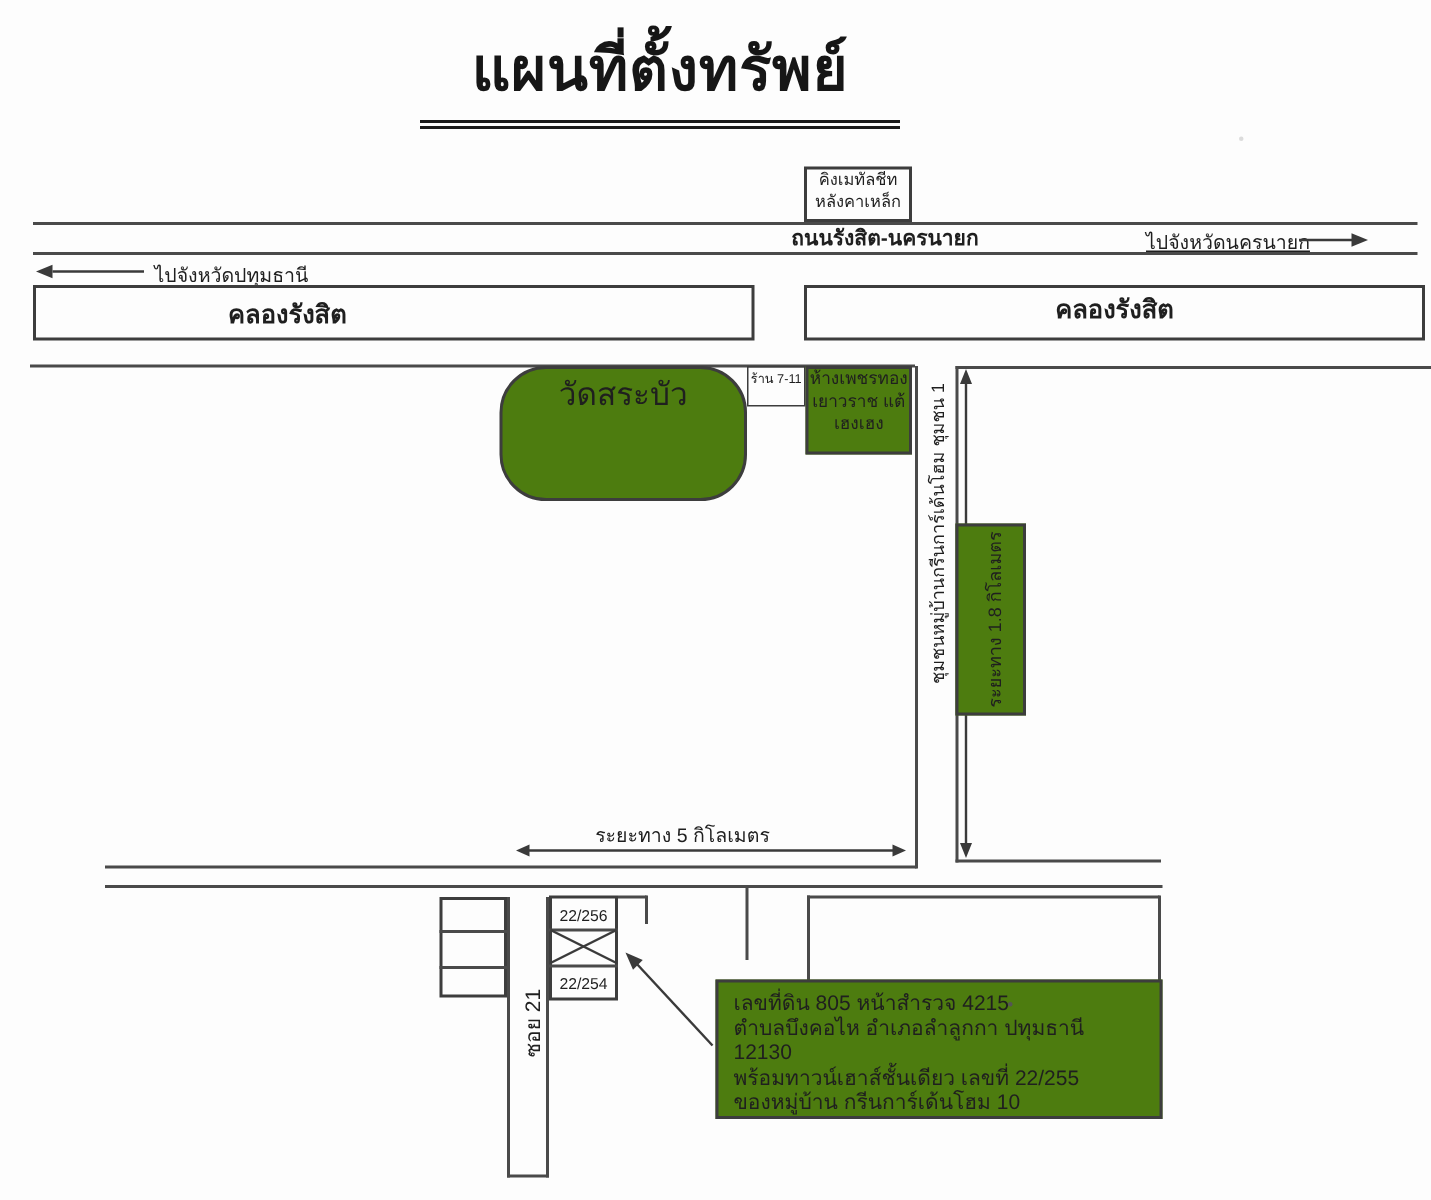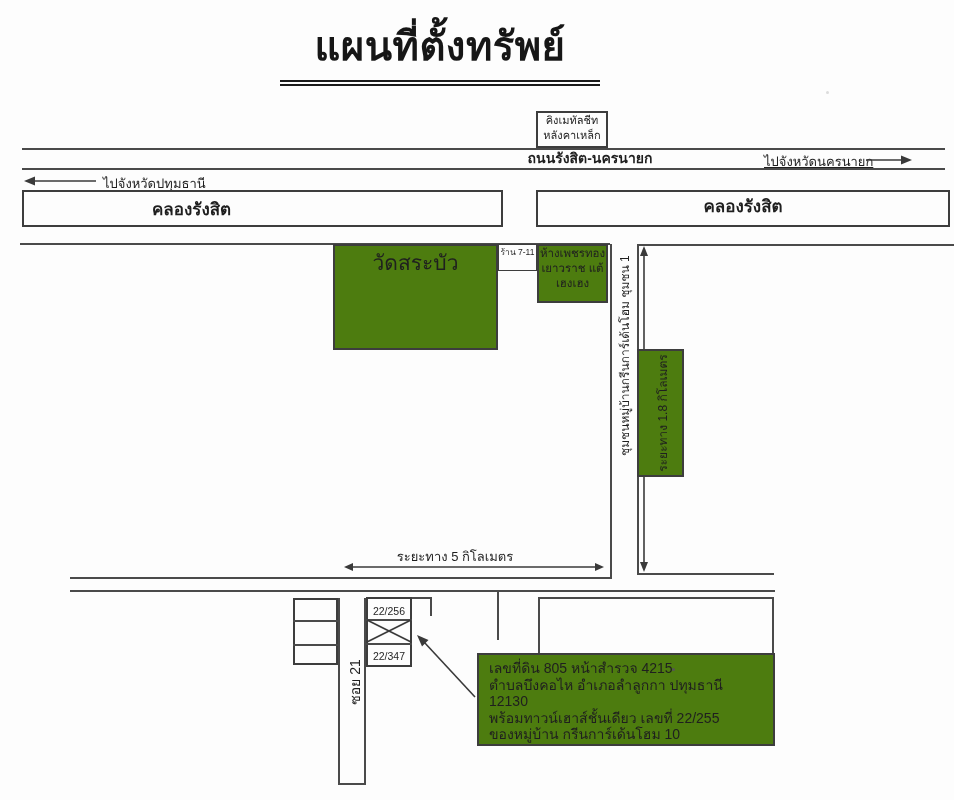--- a/index.html
+++ b/index.html
@@ -44,21 +44,21 @@
   <div class="lbl" style="left:490px; top:147px; width:200px; text-align:center; font-size:14px; font-weight:bold;">ถนนรังสิต-นครนายก</div>
   <div class="lbl" style="left:764px; top:151px; font-size:13px;text-decoration:underline;">ไปจังหวัดนครนายก</div>
   <div class="lbl" style="left:103px; top:173px; font-size:13px;">ไปจังหวัดปทุมธานี</div>
 
   <div class="box" style="left:22px; top:190px; width:481px; height:37px; display:flex; align-items:center; padding-left:128px; font-size:17px; font-weight:bold;">คลองรังสิต</div>
   <div class="box ctr" style="left:536px; top:190px; width:414px; height:37px; font-size:17px; font-weight:bold;">คลองรังสิต</div>
 
   <div class="hline" style="left:20px; top:243px; width:590px;"></div>
   <div class="hline" style="left:637px; top:244px; width:317px;"></div>
 
-  <div class="box ctr whitebox" style="left:333px; top:244px; width:165px; height:106px; font-size:21px;">วัดสระบัว</div>
+  <div class="box ctr whitebox" style="left:333px; top:244px; width:165px; height:90px; font-size:21px;border-radius:31px;">วัดสระบัว</div>
 
   <div class="box ctr" style="left:498px; top:244px; width:39px; height:27px; font-size:8.5px; border-width:1.5px;">ร้าน 7-11</div>
 
   <div class="box ctr whitebox" style="left:537px; top:244px; width:71px; height:59px; font-size:11.5px; line-height:1.3;">
     <div>
       <div>ห้างเพชรทอง</div>
       <div>เยาวราช แต้</div>
       <div>เฮงเฮง</div>
     </div>
   </div>
@@ -79,21 +79,21 @@
 
   <div class="vline" style="left:338px; top:598px; height:187px;"></div>
   <div class="vline" style="left:364px; top:598px; height:187px;"></div>
   <div class="hline" style="left:338px; top:783px; width:28px;"></div>
   <div class="vtext" style="left:322px; top:674px; width:60px; height:16px; font-size:14px;">ซอย 21</div>
 
   <div class="box" style="left:366px; top:597px; width:46px; height:70px;"></div>
   <div class="hline" style="left:366px; top:619px; width:46px; height:1.5px;"></div>
   <div class="hline" style="left:366px; top:643px; width:46px; height:1.5px;"></div>
   <div class="lbl" style="left:366px; top:605px; width:46px; text-align:center; font-size:10.5px;">22/256</div>
-  <div class="lbl" style="left:366px; top:650px; width:46px; text-align:center; font-size:10.5px;">22/347</div>
+  <div class="lbl" style="left:366px; top:650px; width:46px; text-align:center; font-size:10.5px;">22/254</div>
 
   <div class="hline" style="left:412px; top:597px; width:19px; height:1.5px;"></div>
   <div class="vline" style="left:430px; top:597px; width:1.5px; height:19px;"></div>
   <div class="vline" style="left:497px; top:590px; width:1.5px; height:50px;"></div>
   <div class="hline" style="left:538px; top:597px; width:235px; height:1.5px;"></div>
   <div class="vline" style="left:538px; top:597px; width:1.5px; height:57px;"></div>
   <div class="vline" style="left:772px; top:597px; width:1.5px; height:57px;"></div>
 
   <svg class="layer" width="954" height="800" viewBox="0 0 954 800">
     <g stroke="#3a3a3a" fill="#3a3a3a" stroke-width="1.6">

